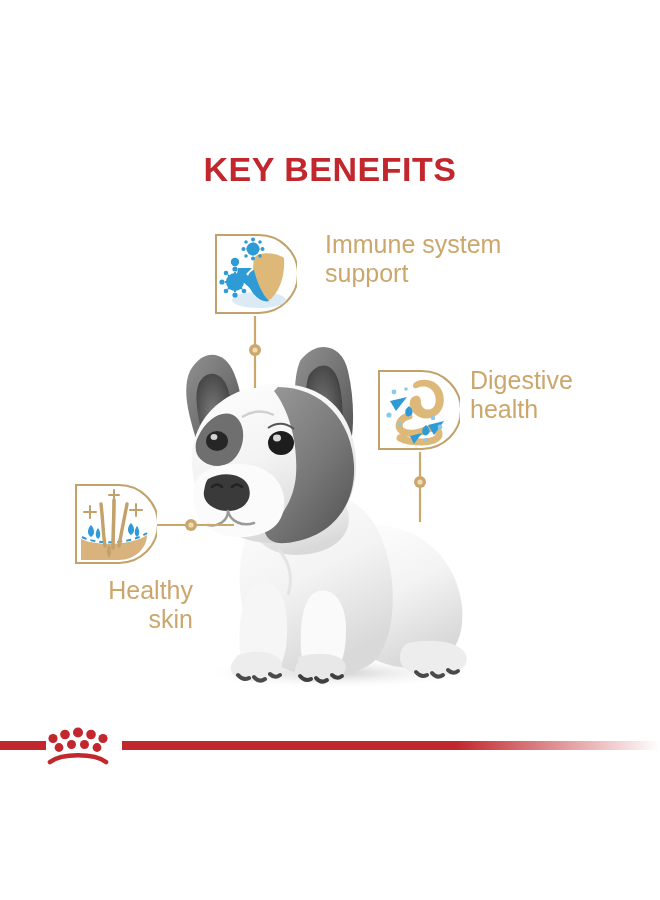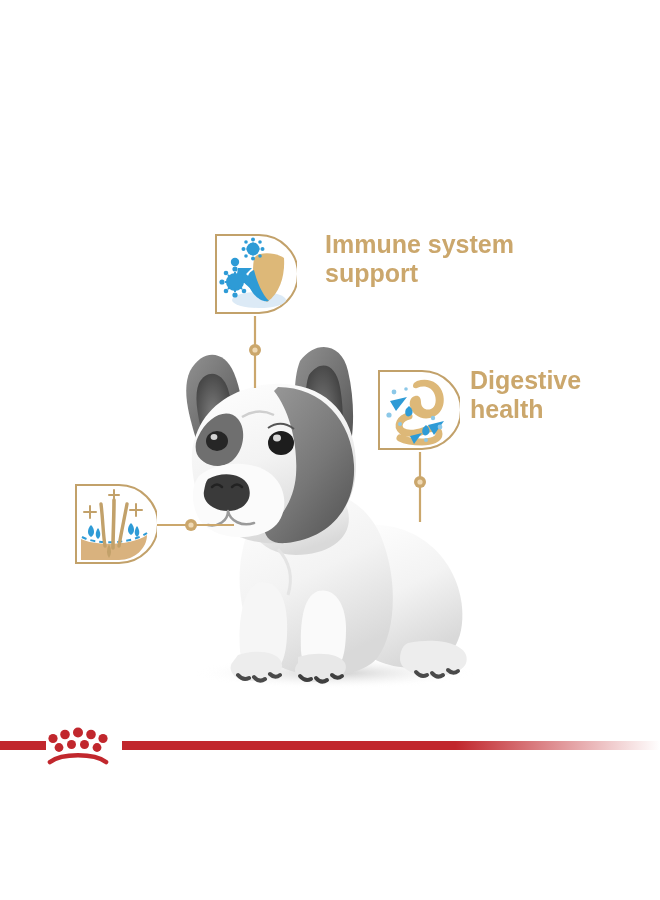--- a/index.html
+++ b/index.html
@@ -24,21 +24,21 @@
     filter:grayscale(100%);
   }
   .dog-wrap svg{display:block;width:100%;height:100%;}
 
   
   .benefit{position:absolute;}
   .badge{position:absolute;left:0;top:0;width:84px;height:84px;}
   .badge svg{display:block;width:84px;height:84px;}
   .benefit-label{
     position:absolute;
-    font-size:25px;font-weight:bold;line-height:1.16;
+    font-size:25px;font-weight:normal;line-height:1.16;
     color:#CBA76C;white-space:pre-line;
   }
 
   
   #b-immune{left:213px;top:232px;width:400px;height:100px;}
   #b-immune .benefit-label{left:112px;top:-2px;width:290px;text-align:left;}
 
   
   #b-digest{left:376px;top:368px;width:282px;height:100px;}
   #b-digest .benefit-label{left:94px;top:-2px;width:200px;text-align:left;}
@@ -53,20 +53,21 @@
 
   
   .brandbar{position:absolute;left:0;top:725px;width:660px;height:60px;}
   .brandbar svg{display:block;width:660px;height:60px;}
 </style>
 </head>
 <body>
 
 <div class="page">
 
+  <div class="heading">KEY BENEFITS</div>
 
   <div class="dog-wrap">
     <svg viewBox="0 0 345 365" xmlns="http://www.w3.org/2000/svg" aria-label="french bulldog puppy">
       <defs>
         <linearGradient id="furW" x1="0" y1="0" x2="0.4" y2="1">
           <stop offset="0%" stop-color="#ffffff"></stop>
           <stop offset="55%" stop-color="#f3f3f3"></stop>
           <stop offset="100%" stop-color="#d9d9d9"></stop>
         </linearGradient>
         <linearGradient id="furG" x1="0.1" y1="0" x2="0.9" y2="1">
@@ -302,20 +303,22 @@
         <g stroke="#C2A16A" stroke-width="2" stroke-linecap="round">
           <line x1="17" y1="24" x2="17" y2="36"></line>
             <line x1="11" y1="30" x2="23" y2="30"></line>
           <line x1="41" y1="8" x2="41" y2="18"></line>
             <line x1="36" y1="13" x2="46" y2="13"></line>
           <line x1="63" y1="22" x2="63" y2="34"></line>
             <line x1="57" y1="28" x2="69" y2="28"></line>
         </g>
       </svg>
     </div>
+    <div class="benefit-label">Healthy
+skin</div>
   </div>
 
   <div class="brandbar">
     <svg viewBox="0 0 660 60" xmlns="http://www.w3.org/2000/svg">
       <defs>
         <linearGradient id="rulefade" x1="0" y1="0" x2="1" y2="0">
           <stop offset="0%" stop-color="#C1272D"></stop>
           <stop offset="62%" stop-color="#C1272D"></stop>
           <stop offset="100%" stop-color="#C1272D" stop-opacity="0"></stop>
         </linearGradient>

